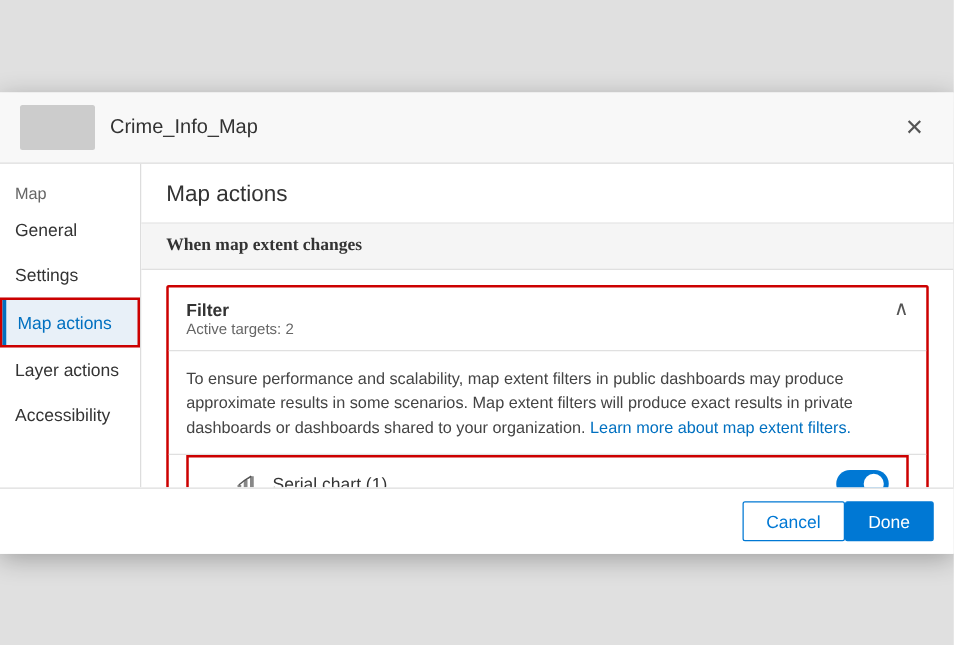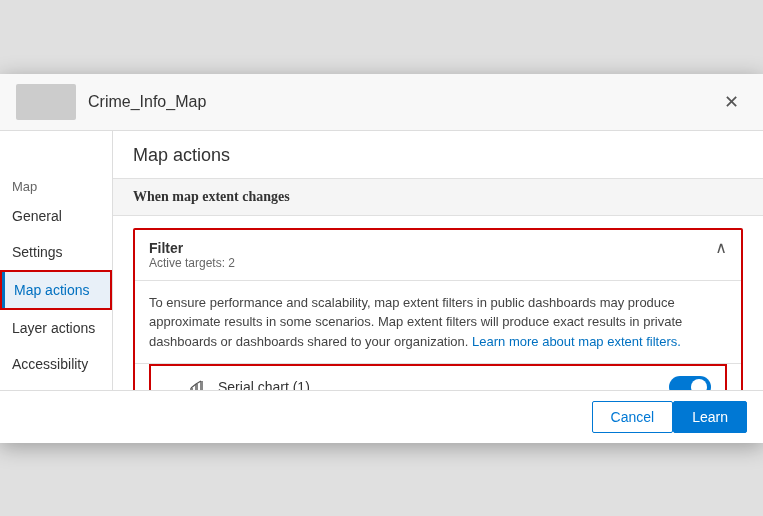--- a/index.html
+++ b/index.html
@@ -72,21 +72,20 @@
       background: #fff;
       display: flex;
       flex-direction: column;
       padding-top: 8px;
     }
 
     .sidebar-section-label {
       font-size: 13px;
       color: #666;
       padding: 8px 12px 4px 12px;
-      margin-top: 32px;
     }
 
     .sidebar-item {
       padding: 10px 12px;
       font-size: 14px;
       color: #333;
       cursor: pointer;
       position: relative;
     }
 
@@ -378,15 +377,15 @@
               <span class="toggle-slider"></span>
             </label>
           </div>
         </div>
       </div>
     </div>
   </div>
 
   <div class="dialog-footer">
     <button class="btn-cancel">Cancel</button>
-    <button class="btn-done">Learn</button>
+    <button class="btn-done">Done</button>
   </div>
 </div>
 
 </body></html>

